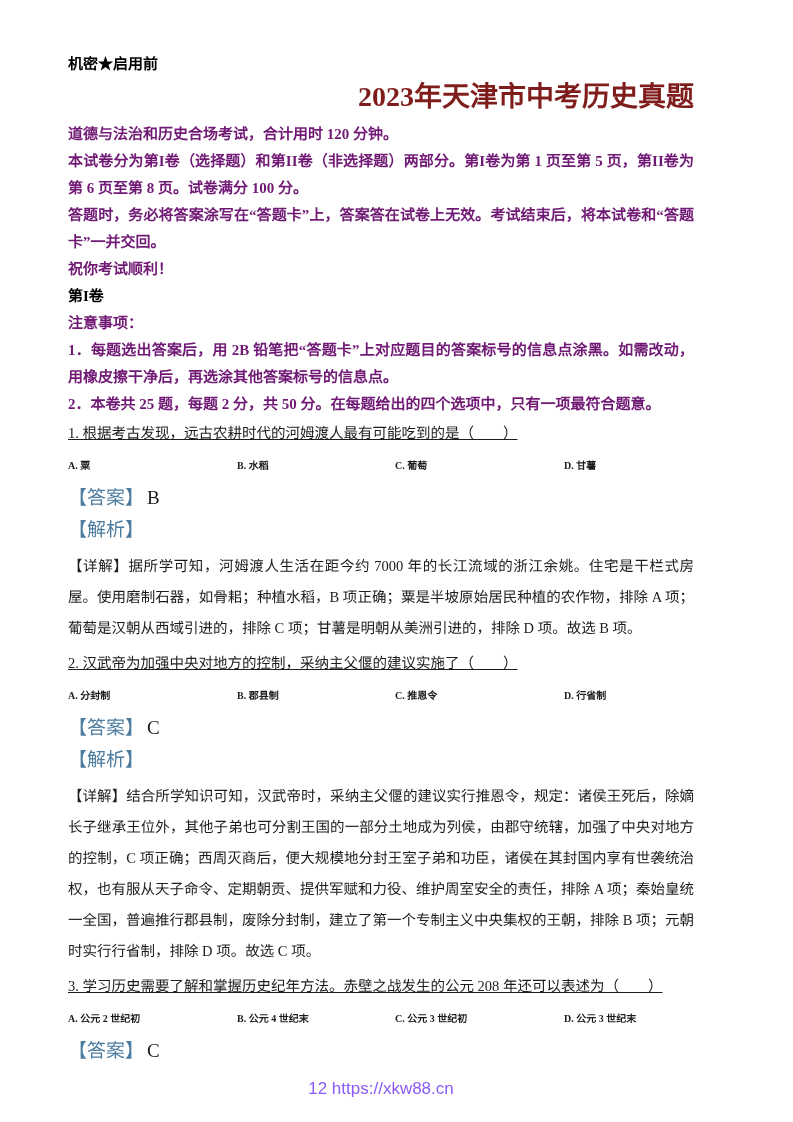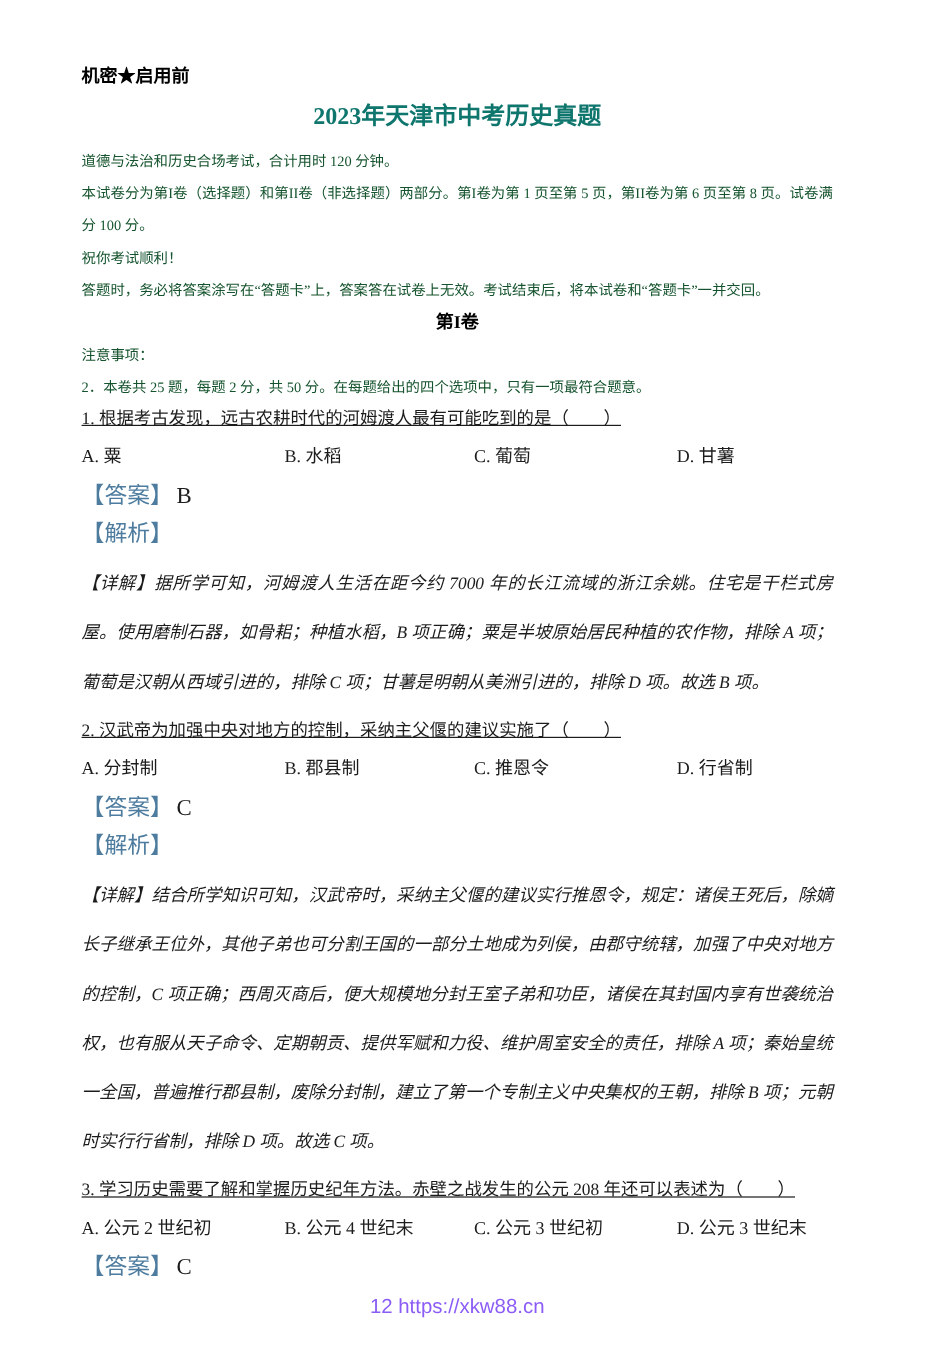--- a/index.html
+++ b/index.html
@@ -22,78 +22,77 @@
     overflow: hidden;
   }
   .confidential {
     font-size: 15px;
     font-weight: bold;
     color: #000;
     line-height: 21px;
     margin-bottom: 7px;
   }
   .title {
-    font-size: 20px;
+    font-size: 28px;
     font-weight: bold;
-    color: #0f766e;
-    text-align: center;
+    color: #7f1d1d;
+    text-align: right;
     line-height: 30px;
     margin: 0 0 9px 0;
   }
   .intro {
-    font-size: 12px;
-    font-weight: normal;
-    color: #14532d;
+    font-size: 15px;
+    font-weight: bold;
+    color: #701a75;
     line-height: 27px;
     margin: 0;
     text-align: justify;
   }
   .section-title {
     font-size: 15px;
     font-weight: bold;
     color: #000;
     line-height: 27px;
-    text-align: center;
   }
   .q-text {
     font-size: 14.5px;
     font-weight: normal;
     color: #1c1c1c;
     line-height: 21px;
     margin: 0 0 11px 0;
     text-decoration: underline;
   }
   .options {
     display: grid;
     grid-template-columns: 169px 158px 169px 1fr;
-    font-size: 15px;
+    font-size: 10px;
     line-height: 21px;
     margin: 0 0 11px 0;
     color: #1c1c1c;
+    font-weight: bold;
   }
   .meta-row {
     font-size: 19px;
     line-height: 21px;
     margin: 0 0 11px 0;
     color: #1c1c1c;
   }
   .label-blue {
     color: #4d7c9f;
   }
   .answer-value {
     margin-left: 3px;
     color: #1c1c1c;
   }
   .detail {
     font-size: 14.5px;
-    line-height: 41px;
+    line-height: 31px;
     margin: 0 0 9px 0;
     text-align: justify;
     color: #1c1c1c;
-    font-style: italic;
   }
   .question-block {
     margin: 0;
   }
   .footer {
     margin-top: auto;
     text-align: center;
     font-family: "Liberation Sans", "DejaVu Sans", sans-serif;
     font-size: 17px;
     color: #8b5cf6;
@@ -104,26 +103,27 @@
 <body>
 
 <div class="page">
 
   <div class="confidential">机密★启用前</div>
 
   <h1 class="title">2023年天津市中考历史真题</h1>
 
   <p class="intro">道德与法治和历史合场考试，合计用时 120 分钟。</p>
   <p class="intro">本试卷分为第I卷（选择题）和第II卷（非选择题）两部分。第I卷为第 1 页至第 5 页，第II卷为第 6 页至第 8 页。试卷满分 100 分。</p>
+  <p class="intro">答题时，务必将答案涂写在“答题卡”上，答案答在试卷上无效。考试结束后，将本试卷和“答题卡”一并交回。</p>
   <p class="intro">祝你考试顺利！</p>
-  <p class="intro">答题时，务必将答案涂写在“答题卡”上，答案答在试卷上无效。考试结束后，将本试卷和“答题卡”一并交回。</p>
 
   <div class="section-title">第I卷</div>
 
   <p class="intro">注意事项：</p>
+  <p class="intro">1．每题选出答案后，用 2B 铅笔把“答题卡”上对应题目的答案标号的信息点涂黑。如需改动，用橡皮擦干净后，再选涂其他答案标号的信息点。</p>
   <p class="intro">2．本卷共 25 题，每题 2 分，共 50 分。在每题给出的四个选项中，只有一项最符合题意。</p>
 
   <div style="height: 5px;"></div>
 
   <div class="question-block">
     <p class="q-text">1. 根据考古发现，远古农耕时代的河姆渡人最有可能吃到的是（　　）</p>
     <div class="options">
       <span>A. 粟</span>
       <span>B. 水稻</span>
       <span>C. 葡萄</span>

